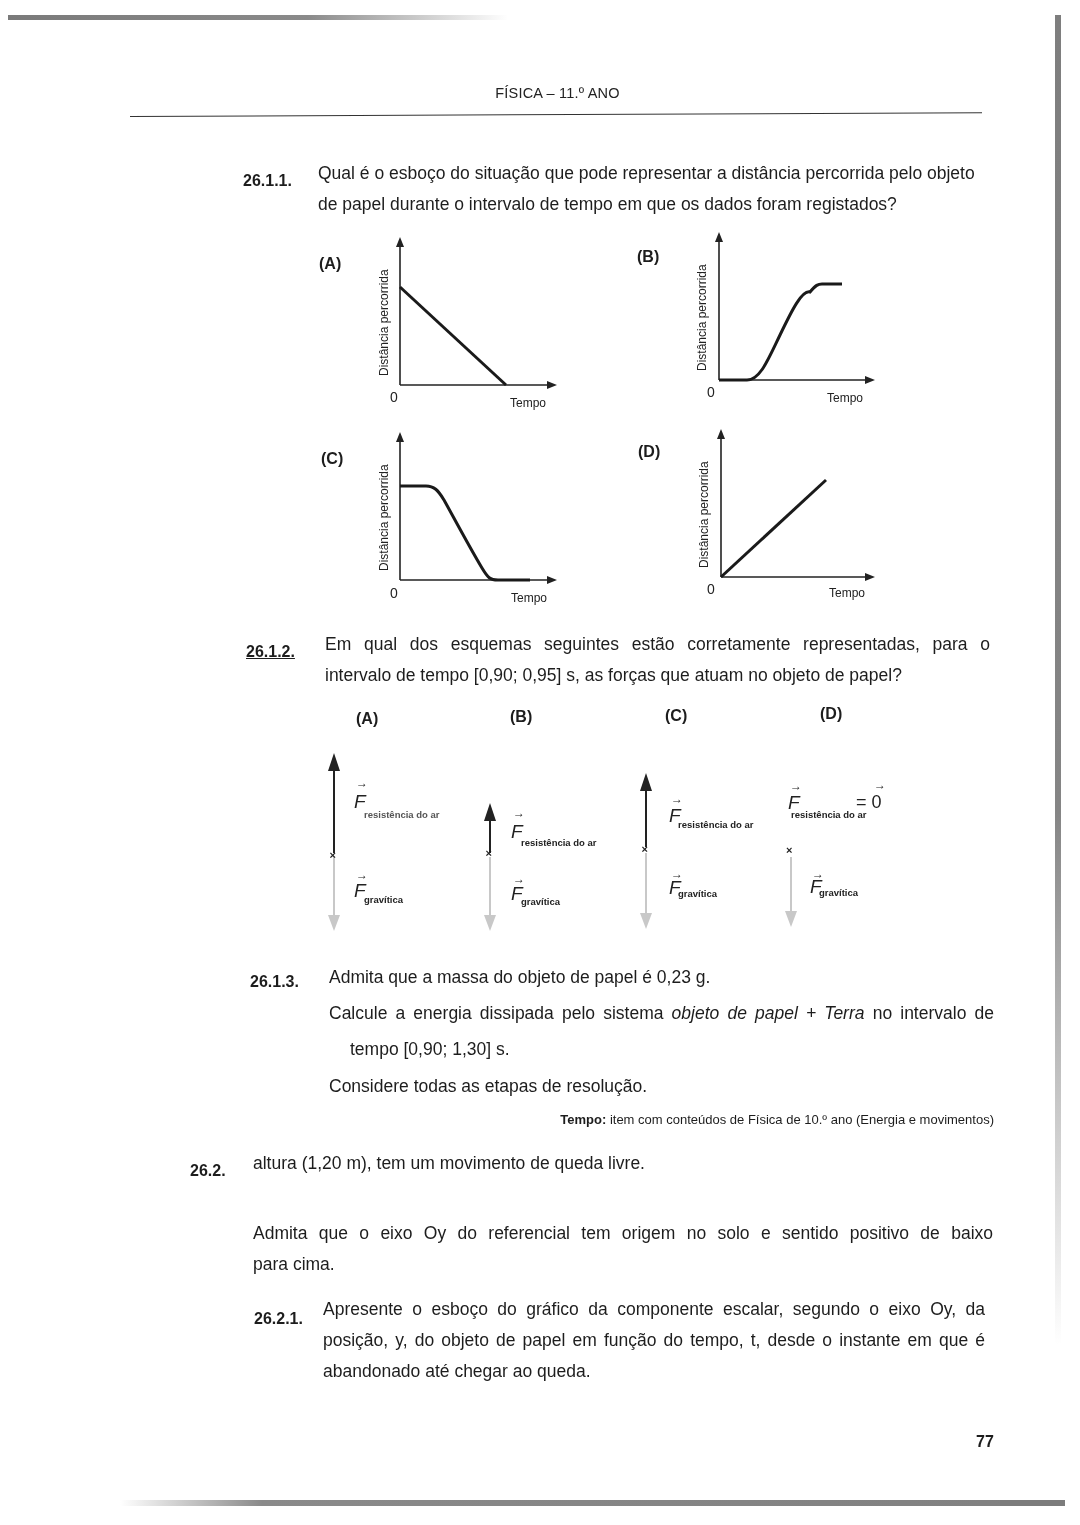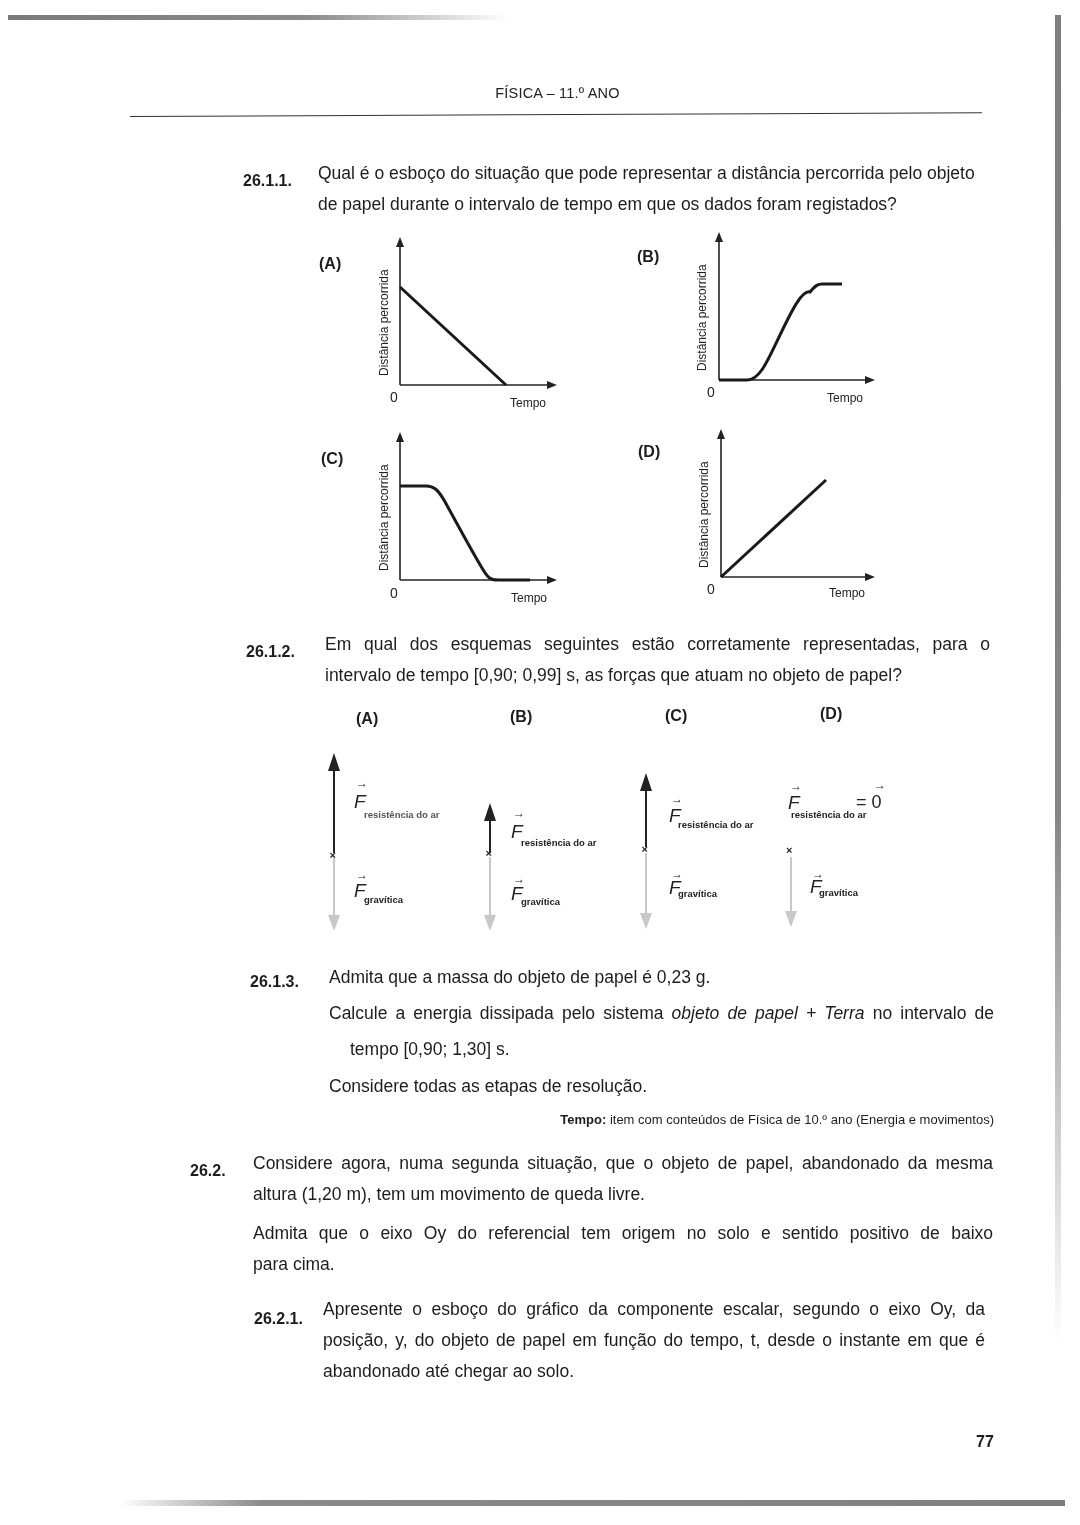--- a/index.html
+++ b/index.html
@@ -104,24 +104,24 @@
   <g fill="#222" stroke="#222">
       <line x1="29" y1="150" x2="176" y2="150" stroke-width="1.6"></line>
       <polygon points="183,150 173,146 173,154" stroke="none"></polygon>
     </g>
   <path d="M29,150 L134,53" stroke="#1a1a1a" stroke-width="3" fill="none"></path>
   <text transform="translate(16,141) rotate(-90)" font-size="12" fill="#222">Distância percorrida</text>
   <text x="15" y="167" font-size="14" fill="#222">0</text>
   <text x="137" y="170" font-size="12" fill="#222">Tempo</text>
 </svg>
 
-<div class="abs qnum" style="left:246px; top:643px;">26.1.2.</div>
+<div class="abs qnum" style="left:246px; top:643px;text-decoration:underline;">26.1.2.</div>
 <div class="abs qtext just" style="left:325px; top:629px; width:665px;">
   <div class="just" style="text-align-last: justify;">Em qual dos esquemas seguintes estão corretamente representadas, para o</div>
-  <div>intervalo de tempo [0,90; 0,99] s, as forças que atuam no objeto de papel?</div>
+  <div>intervalo de tempo [0,90; 0,95] s, as forças que atuam no objeto de papel?</div>
 </div>
 
 <div class="abs graph-label" style="left:356px; top:710px;">(A)</div>
 <div class="abs graph-label" style="left:510px; top:708px;">(B)</div>
 <div class="abs graph-label" style="left:665px; top:707px;">(C)</div>
 <div class="abs graph-label" style="left:820px; top:705px;">(D)</div>
 
 <svg class="abs" style="left:320px; top:745px;" width="140" height="190">
   <g>
       <line x1="14" y1="18" x2="14" y2="108" stroke="#222" stroke-width="2"></line>
@@ -198,28 +198,27 @@
   <span>Calcule a energia dissipada pelo sistema </span><i>objeto de papel + Terra</i><span> no intervalo de</span>
 </div>
 <div class="abs qtext" style="left:329px; top:1034px;margin-left:21px;">tempo [0,90; 1,30] s.</div>
 <div class="abs qtext" style="left:329px; top:1071px;">Considere todas as etapas de resolução.</div>
 <div class="abs nota" style="left:514px; top:1112px; width:480px; text-align:right;">
   <b>Tempo:</b><span> item com conteúdos de Física de 10.º ano (Energia e movimentos)</span>
 </div>
 
 <div class="abs qnum" style="left:190px; top:1162px;">26.2.</div>
 <div class="abs qtext" style="left:253px; top:1148px; width:740px;">
-  <div style="text-align: justify; text-align-last: justify;">Considere agora, numa segunda situação, que o objeto de papel, abandonado da mesma</div>
   <div>altura (1,20 m), tem um movimento de queda livre.</div>
 </div>
 <div class="abs qtext" style="left:253px; top:1218px; width:740px;">
   <div style="text-align: justify; text-align-last: justify;">Admita que o eixo Oy do referencial tem origem no solo e sentido positivo de baixo</div>
   <div>para cima.</div>
 </div>
 
 <div class="abs qnum" style="left:254px; top:1310px;">26.2.1.</div>
 <div class="abs qtext" style="left:323px; top:1294px; width:662px;">
   <div style="text-align: justify; text-align-last: justify;">Apresente o esboço do gráfico da componente escalar, segundo o eixo Oy, da</div>
   <div style="text-align: justify; text-align-last: justify;">posição, y, do objeto de papel em função do tempo, t, desde o instante em que é</div>
-  <div>abandonado até chegar ao solo.</div>
+  <div>abandonado até chegar ao queda.</div>
 </div>
 
 <div class="abs page-num" style="left:976px; top:1433px;">77</div>
 
 </body></html>

